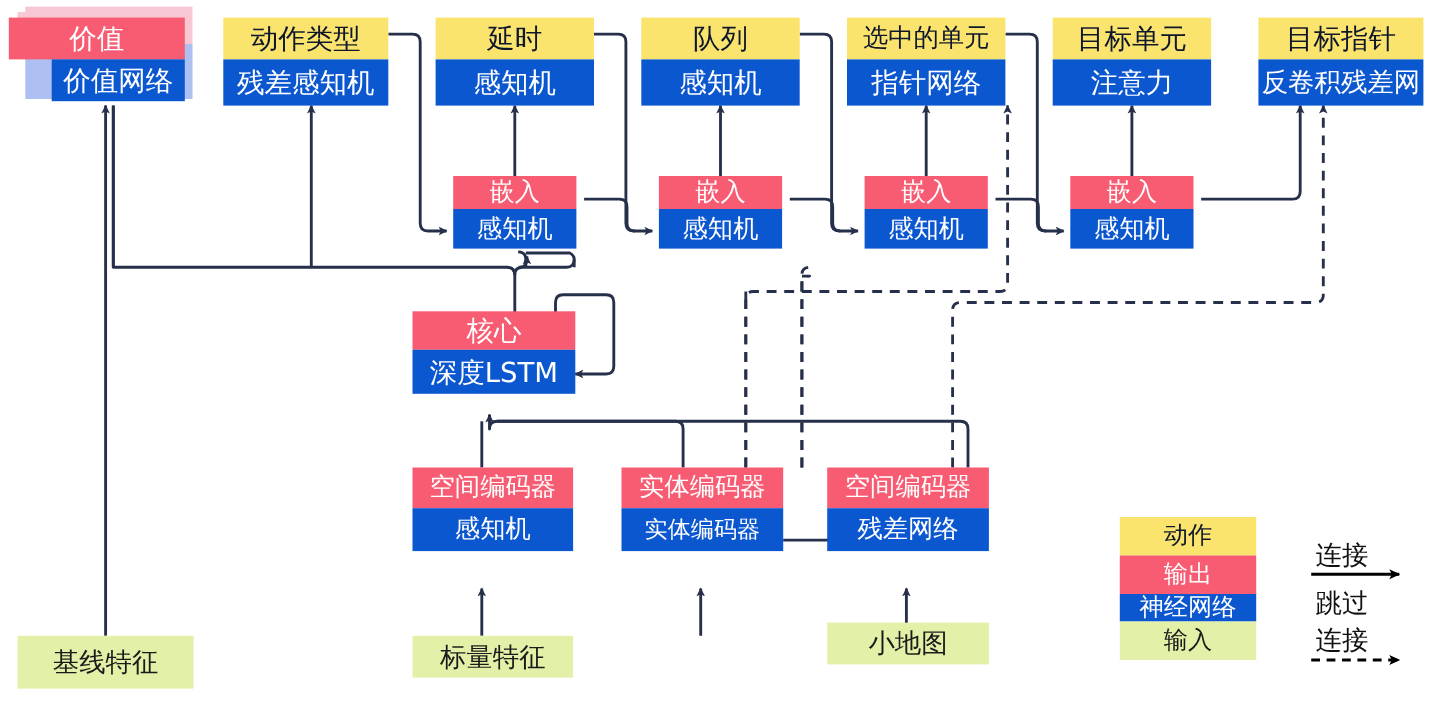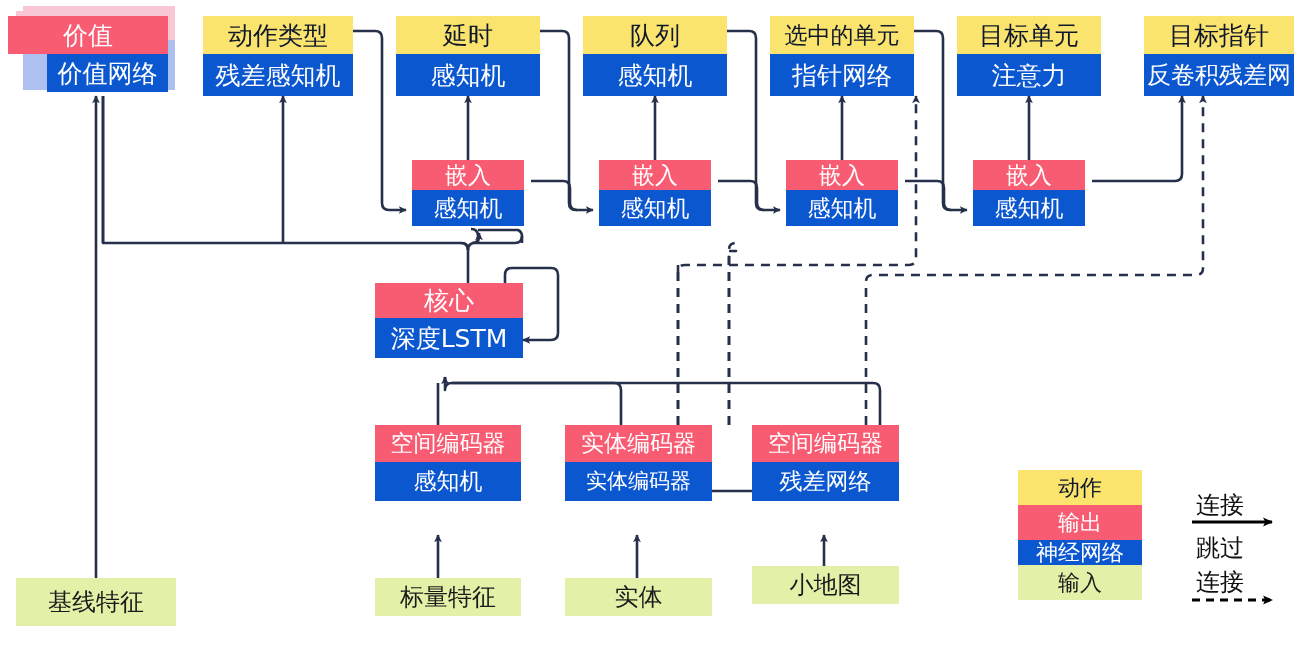--- a/index.html
+++ b/index.html
@@ -173,21 +173,20 @@
     <div class="cell cell-output" style="height:37px;font-size:23px;">实体编码器</div>
     <div class="cell cell-net" style="height:39px;font-size:21px;">实体编码器</div>
   </div>
   <div class="node" style="left:752px;top:425px;width:147px;height:76px;">
     <div class="cell cell-output" style="height:37px;font-size:23px;">空间编码器</div>
     <div class="cell cell-net" style="height:39px;font-size:23px;">残差网络</div>
   </div>
 
   <div class="node cell cell-input" style="left:16px;top:578px;width:160px;height:48px;font-size:24px;">基线特征</div>
   <div class="node cell cell-input" style="left:375px;top:578px;width:146px;height:38px;font-size:24px;">标量特征</div>
-  <div class="node cell cell-input" style="left:565px;top:578px;width:147px;height:38px;font-size:24px;">实体</div>
   <div class="node cell cell-input" style="left:752px;top:566px;width:147px;height:38px;font-size:24px;">小地图</div>
 
   <div class="legend-box" style="left:1018px;top:470px;width:124px;height:140px;">
     <div class="cell cell-action" style="height:35px;font-size:22px;">动作</div>
     <div class="cell cell-output" style="height:35px;font-size:22px;">输出</div>
     <div class="cell cell-net" style="height:25px;font-size:22px;">神经网络</div>
     <div class="cell cell-input" style="height:35px;font-size:22px;">输入</div>
   </div>
 
   <div class="legend-txt" style="left:1196px;top:489px;font-size:24px;">连接</div>

